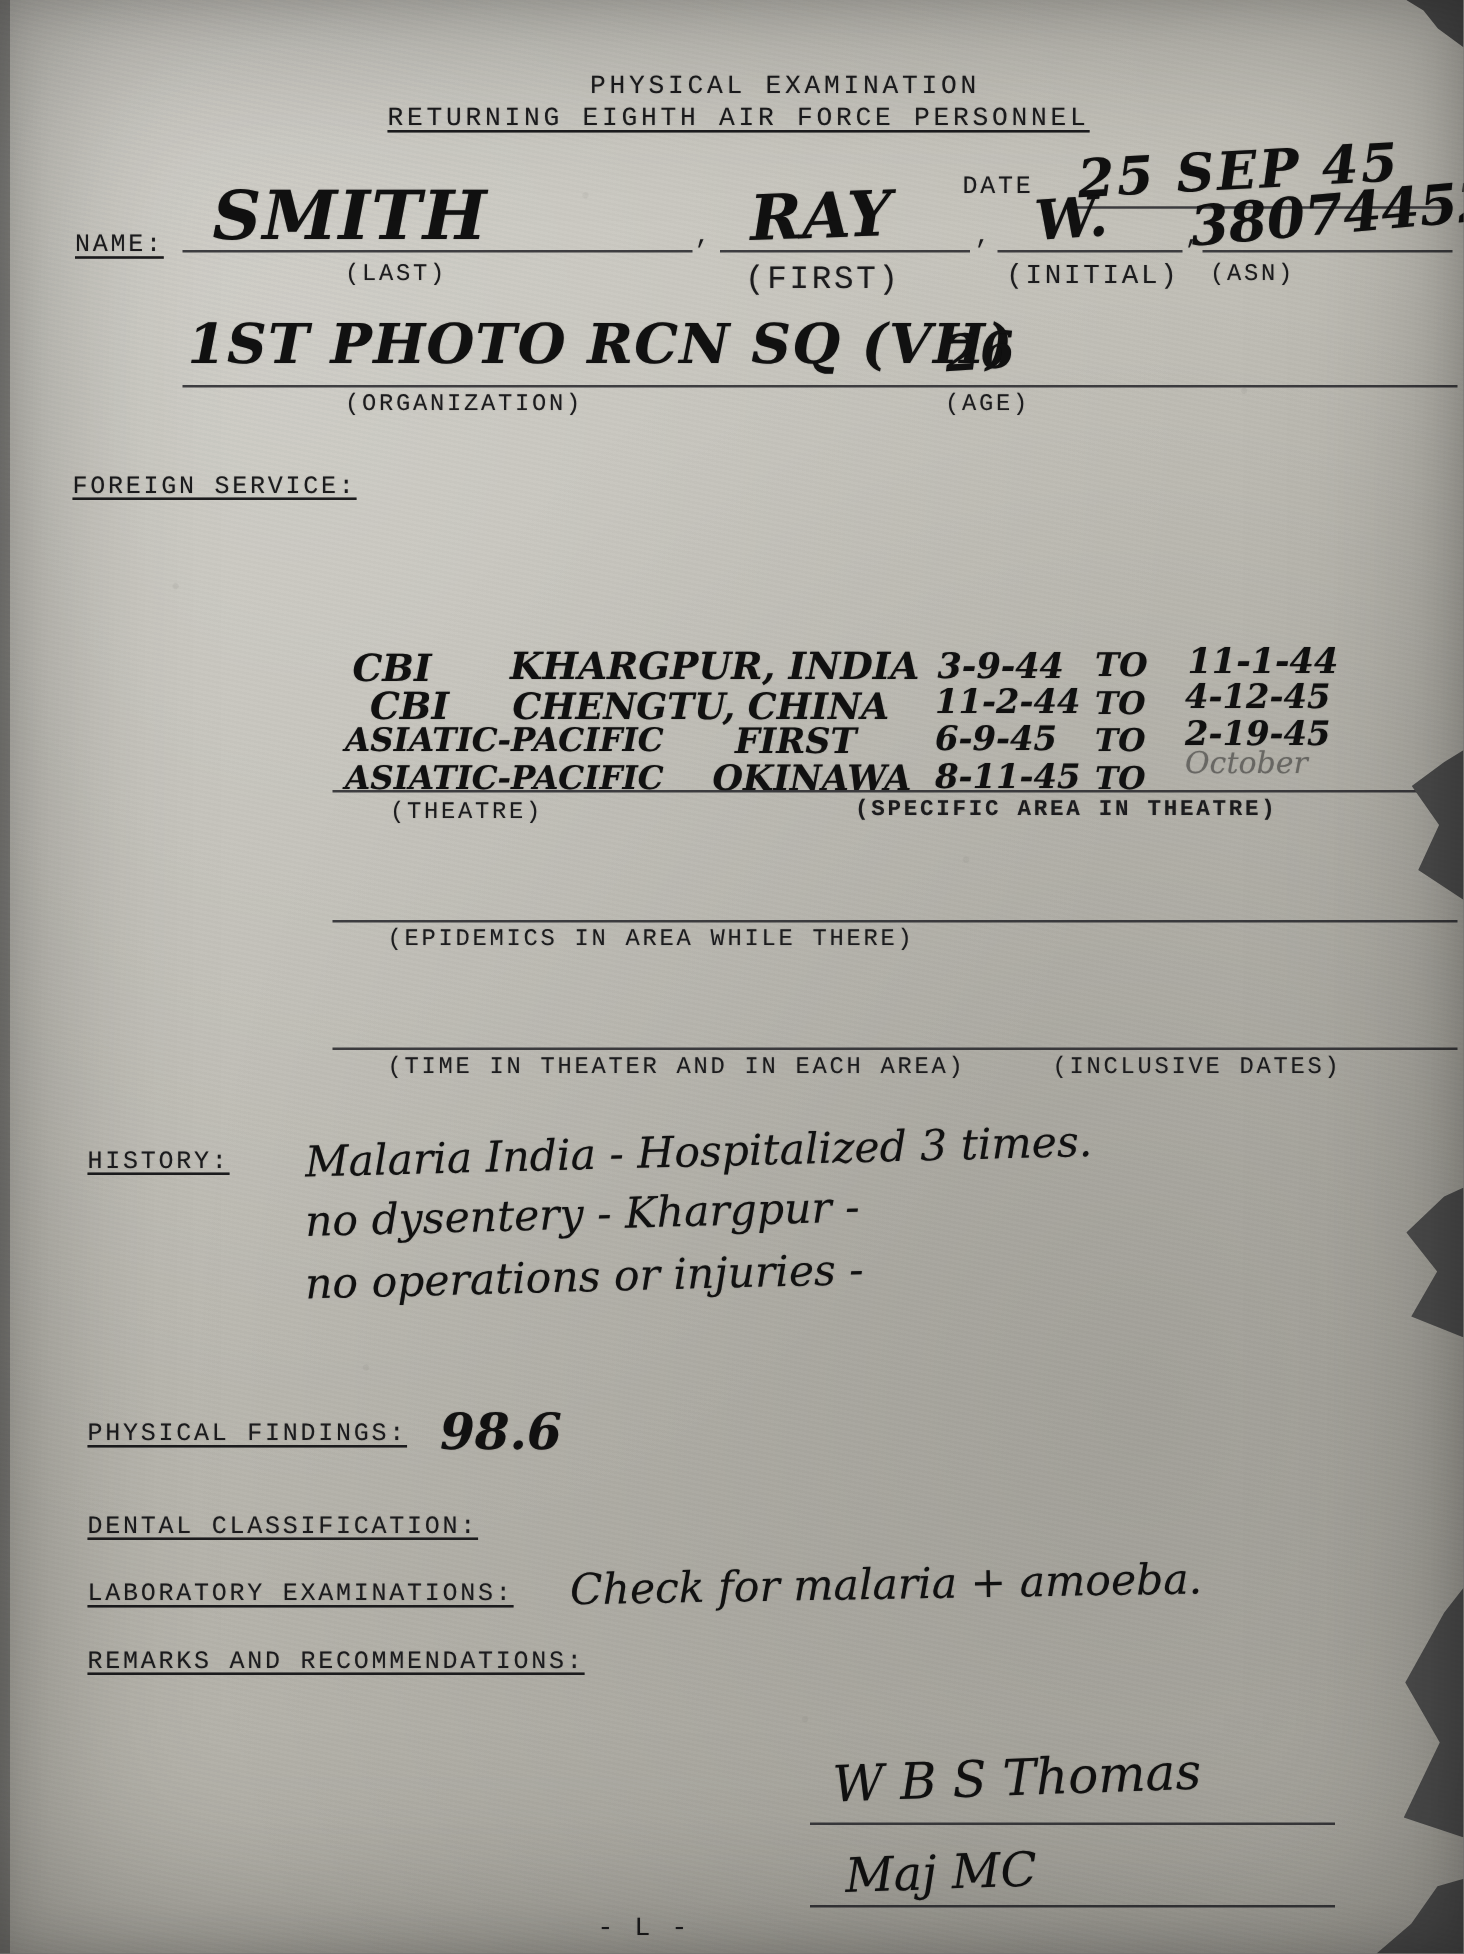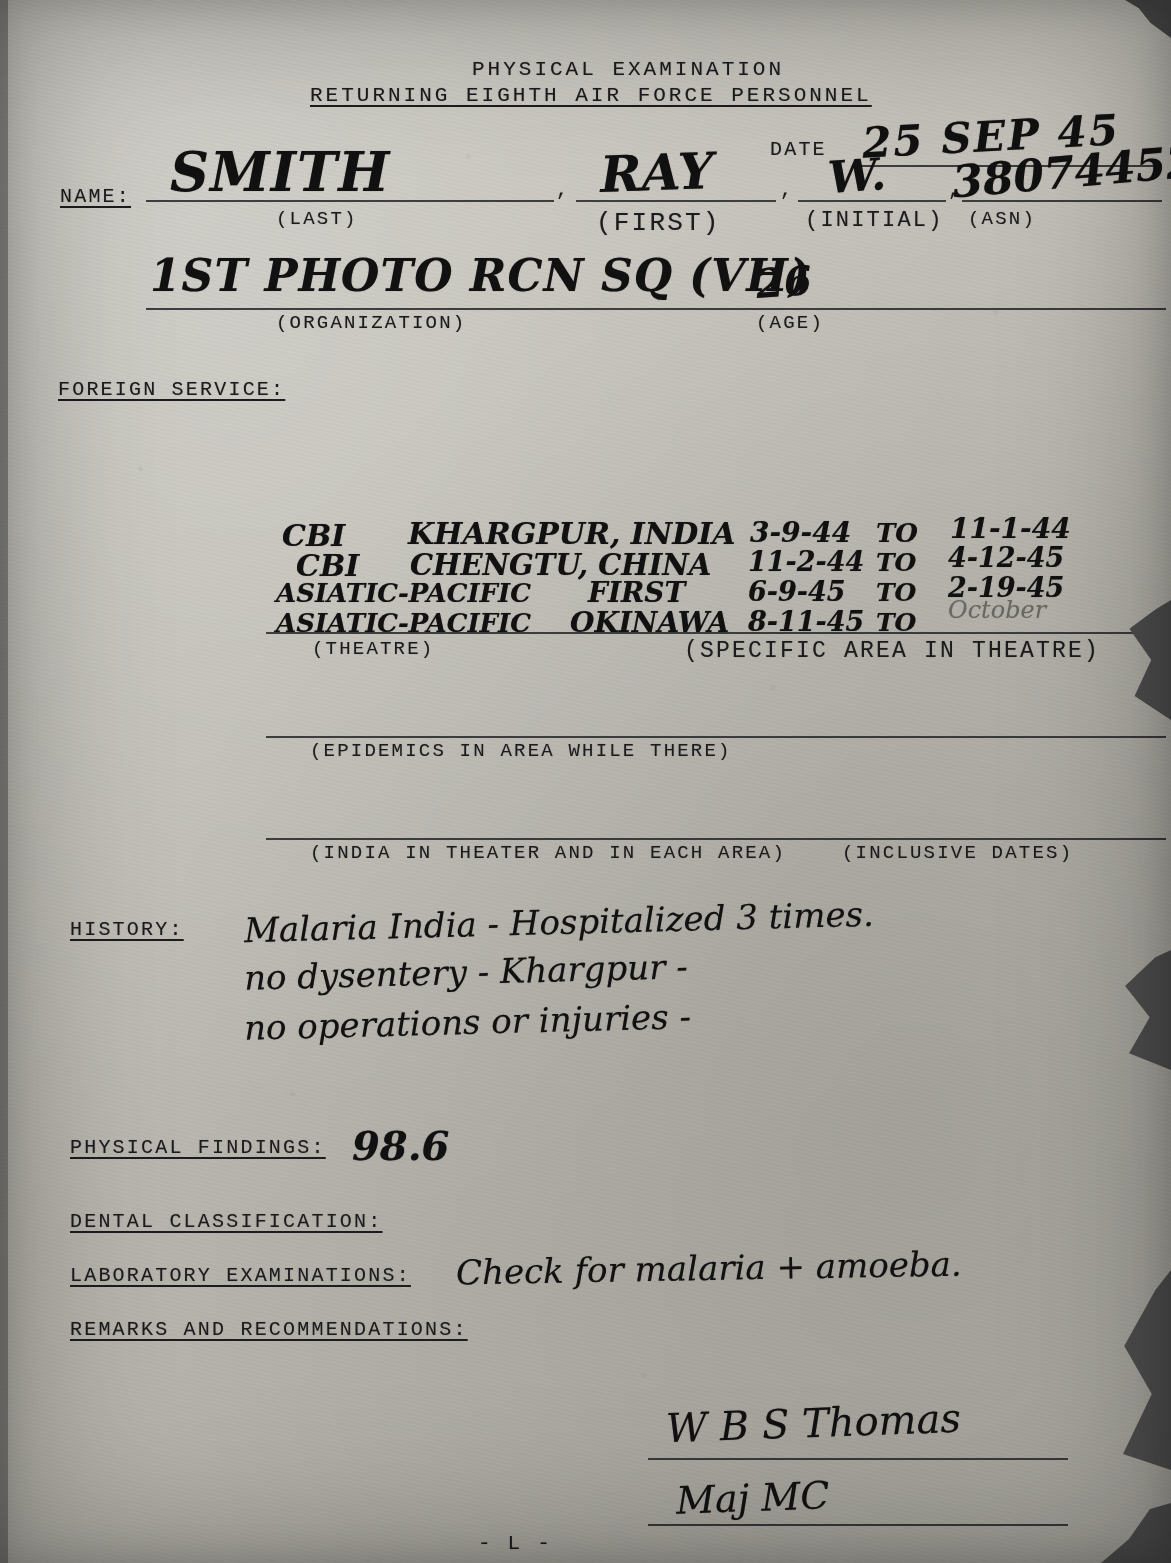--- a/index.html
+++ b/index.html
@@ -134,27 +134,27 @@
 
     <div class="hand" style="left:276px; top:608px; font-size:26px; font-weight:bold;">ASIATIC-PACIFIC</div>
     <div class="hand" style="left:570px; top:606px; font-size:28px; font-weight:bold;">OKINAWA</div>
     <div class="hand" style="left:748px; top:606px; font-size:27px; font-weight:bold;">8-11-45</div>
     <div class="hand" style="left:876px; top:608px; font-size:25px; font-weight:bold;">TO</div>
     <div class="hand" style="left:948px; top:596px; font-size:24px; opacity:0.45;">October</div>
   </div>
 
   <div class="rule" style="left:266px; top:632px; width:900px;"></div>
   <div class="typed" style="left:312px; top:638px; font-size:19px;">(THEATRE)</div>
-  <div class="typed" style="left:684px; top:638px; font-size:23px;">(SPECIFIC AREA IN THEATRE)</div>
+  <div class="typed" style="left:684px; top:638px; font-size:18px;font-weight:bold;">(SPECIFIC AREA IN THEATRE)</div>
 
   <div class="rule" style="left:266px; top:736px; width:900px;"></div>
   <div class="typed" style="left:310px; top:740px; font-size:19px;">(EPIDEMICS IN AREA WHILE THERE)</div>
 
   <div class="rule" style="left:266px; top:838px; width:900px;"></div>
-  <div class="typed" style="left:310px; top:842px; font-size:19px;">(INDIA IN THEATER AND IN EACH AREA)</div>
+  <div class="typed" style="left:310px; top:842px; font-size:19px;">(TIME IN THEATER AND IN EACH AREA)</div>
   <div class="typed" style="left:842px; top:842px; font-size:19px;">(INCLUSIVE DATES)</div>
 
   <div class="typed u" style="left:70px; top:918px; font-size:20px;">HISTORY:</div>
   <div class="hand" style="left:244px; top:902px; font-size:34px; transform:rotate(-1.5deg);">Malaria India - Hospitalized 3 times.</div>
   <div class="hand" style="left:244px; top:952px; font-size:34px; transform:rotate(-1.5deg);">no dysentery - Khargpur -</div>
   <div class="hand" style="left:244px; top:1002px; font-size:34px; transform:rotate(-1.5deg);">no operations or injuries -</div>
 
   <div class="typed u" style="left:70px; top:1136px; font-size:20px;">PHYSICAL FINDINGS:</div>
   <div class="hand" style="left:352px; top:1122px; font-size:40px; font-weight:bold;">98.6</div>
 

